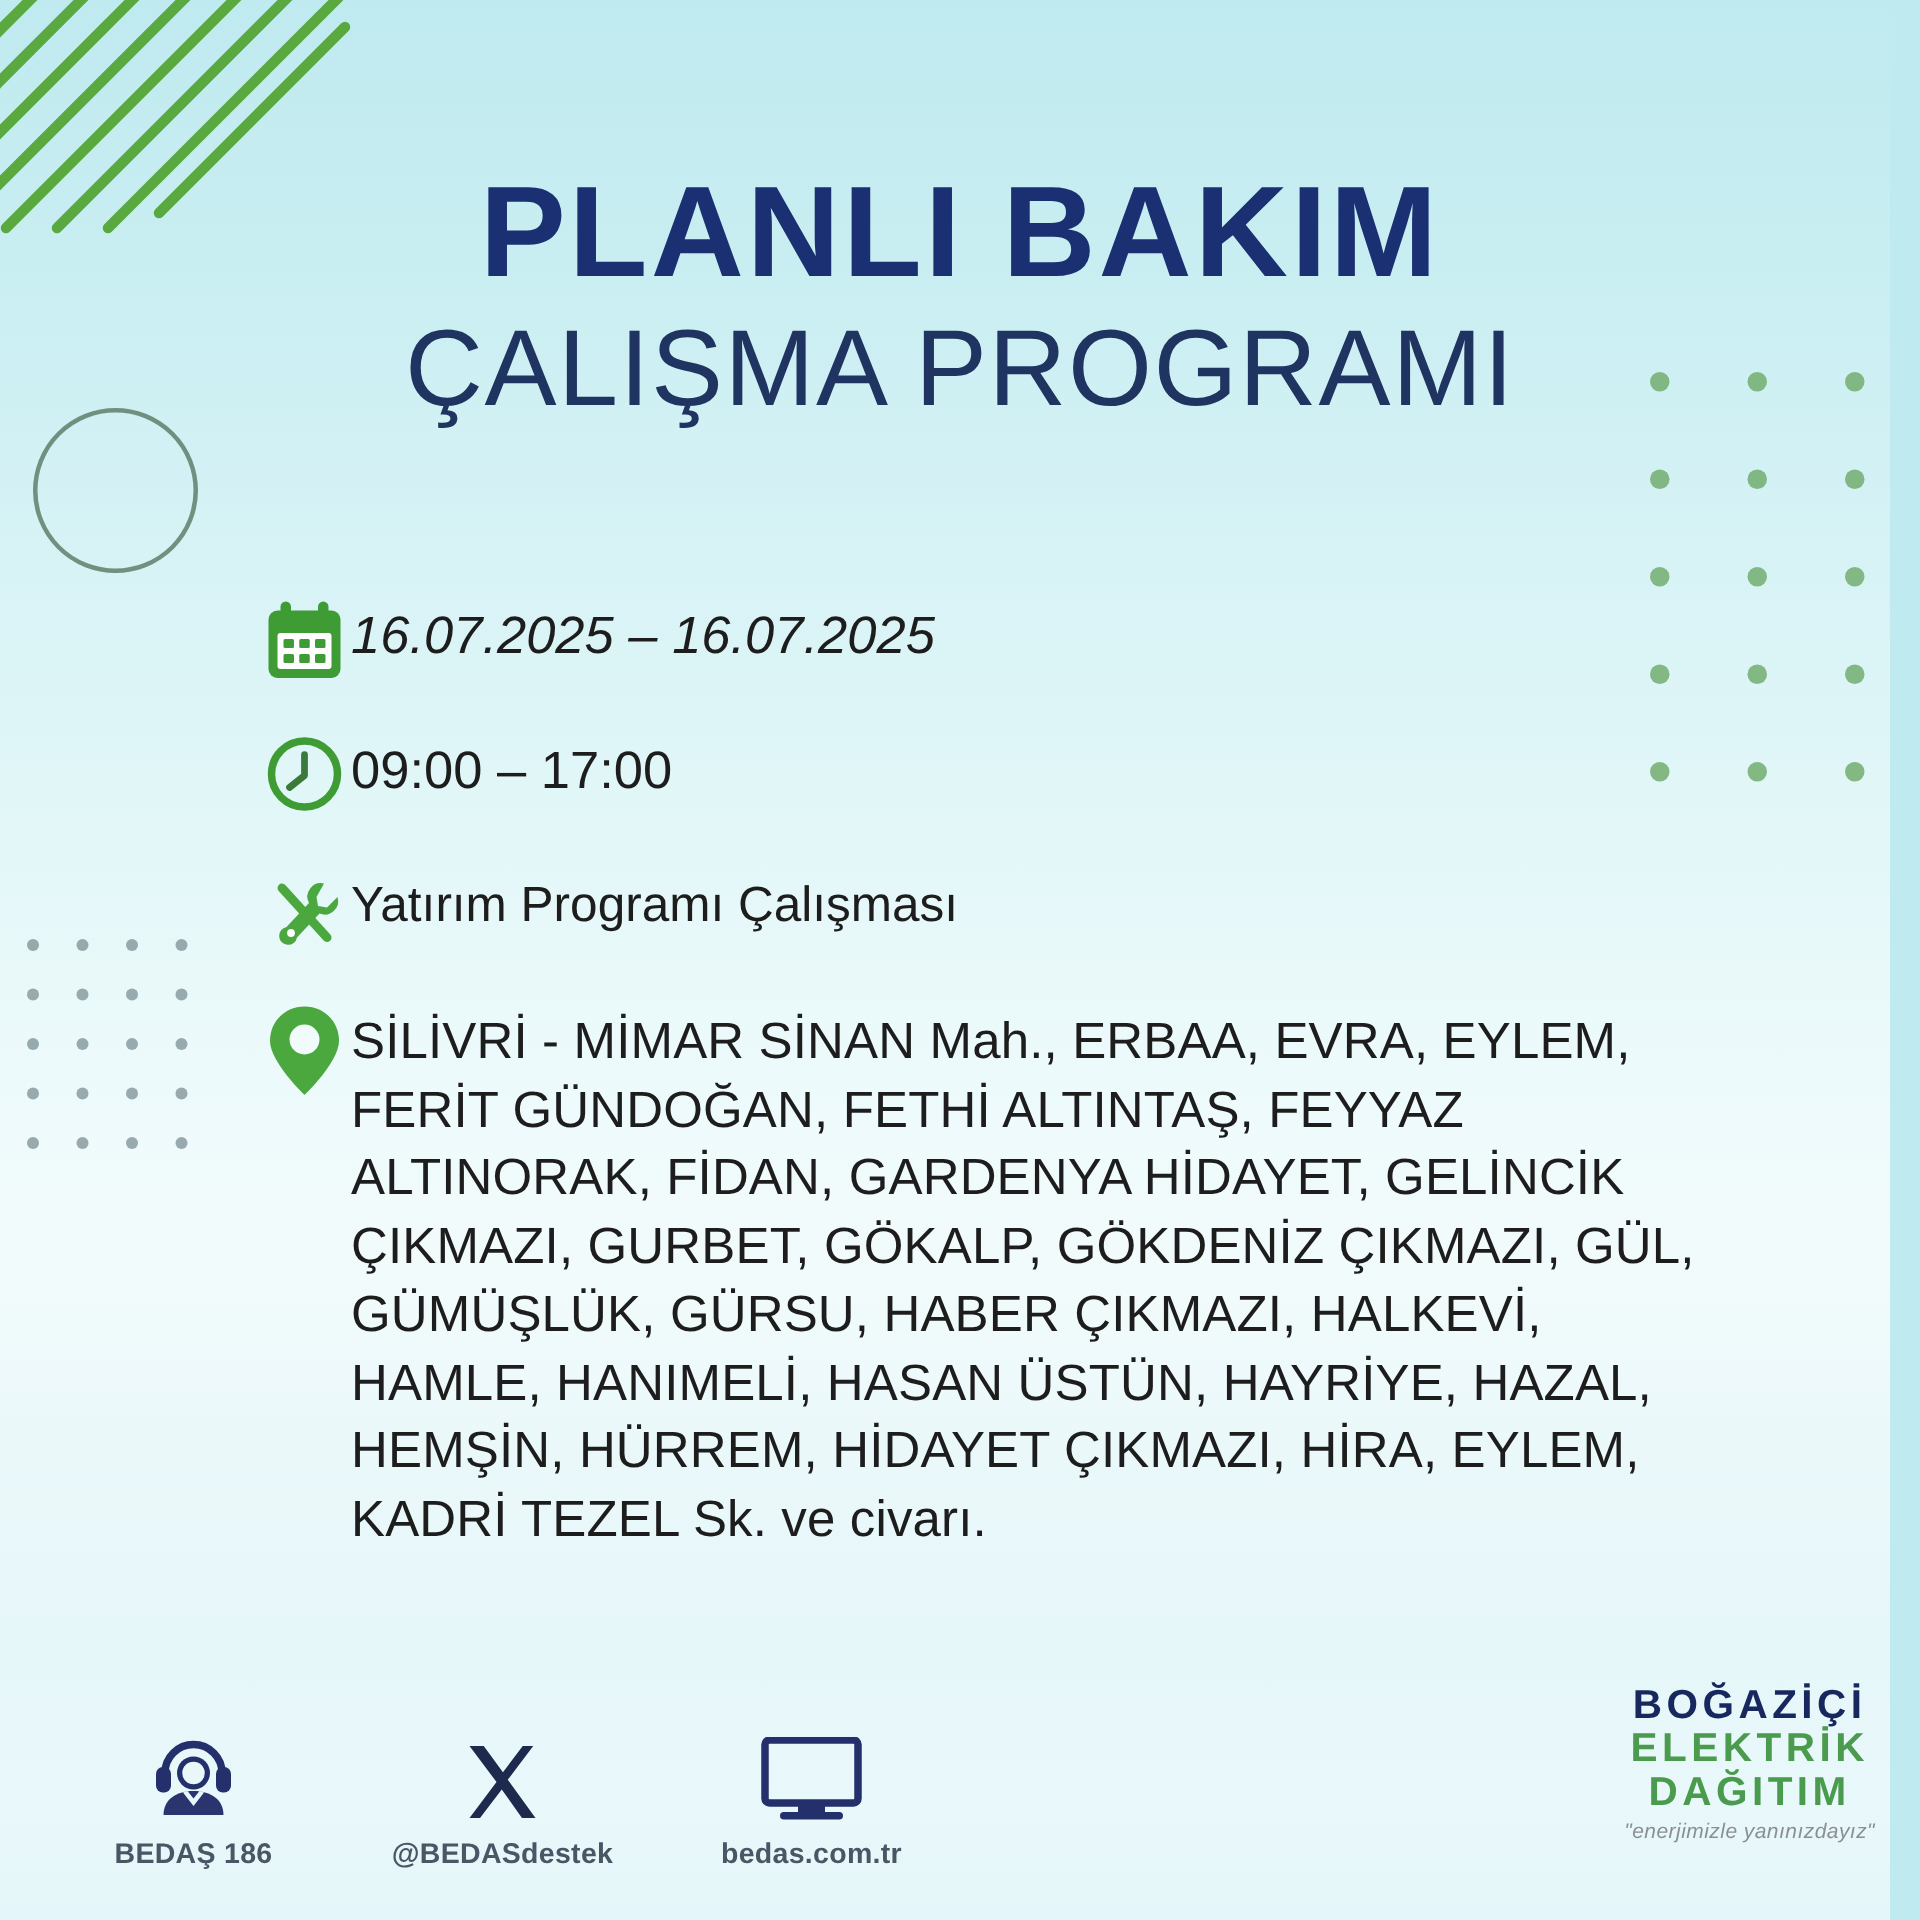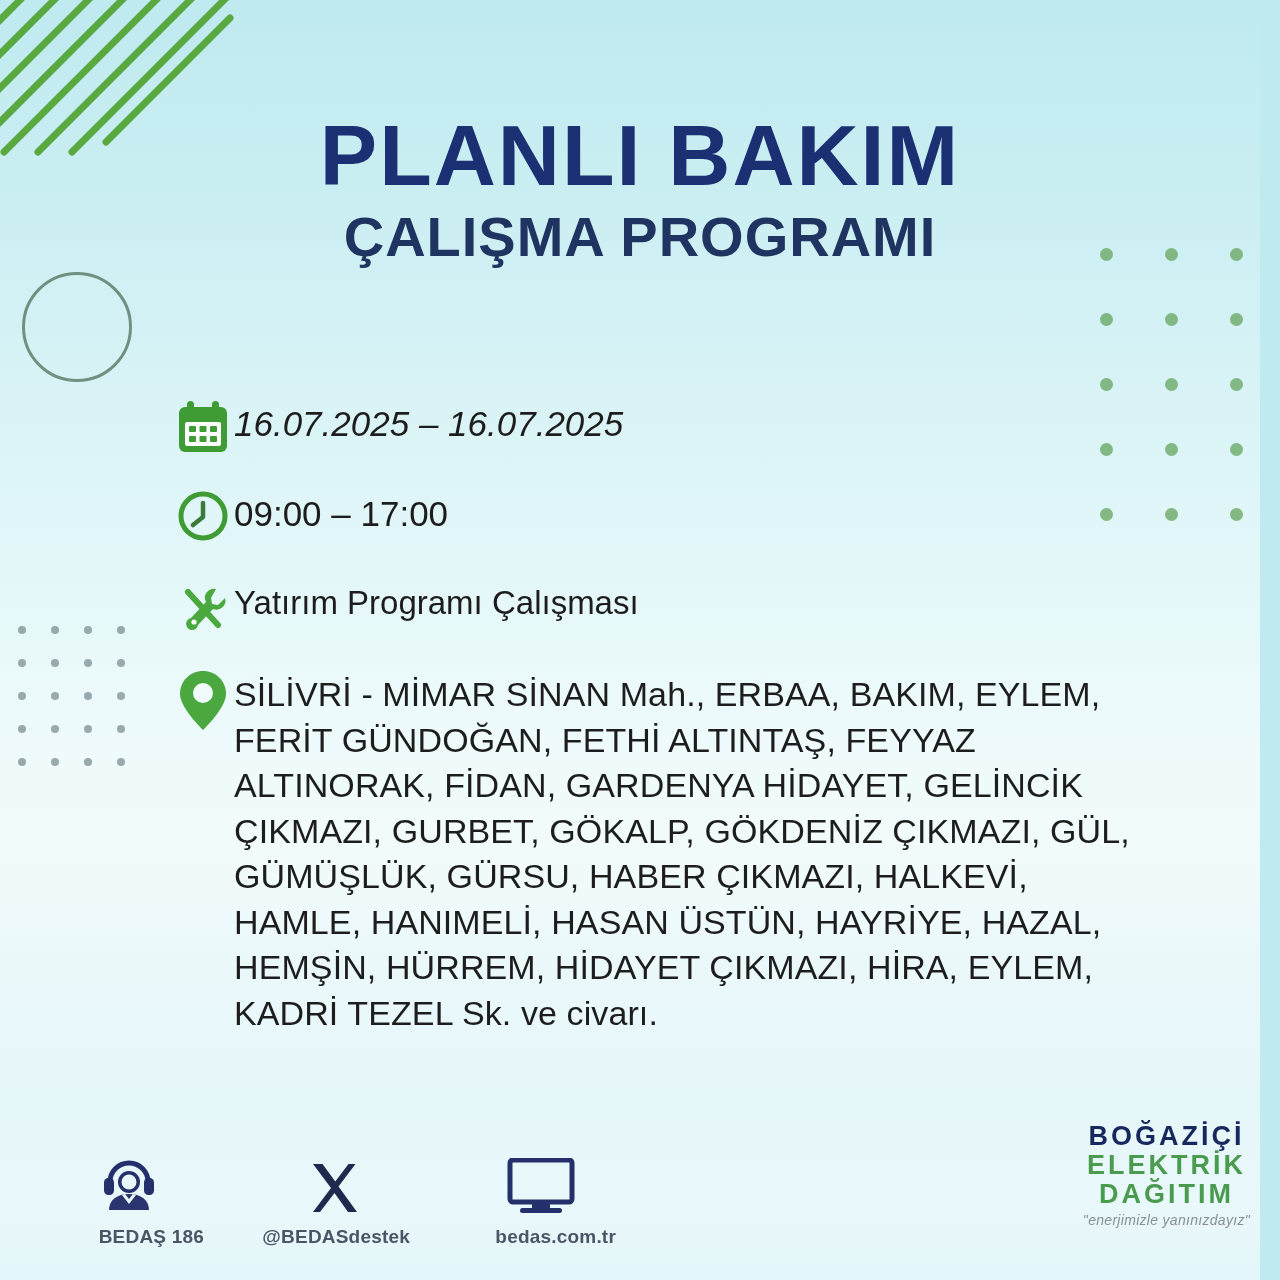--- a/index.html
+++ b/index.html
@@ -85,22 +85,22 @@
   }
   #title-main {
     font-size: 86px;
     font-weight: bold;
     letter-spacing: 2px;
     color: #1b2f73;
     line-height: 1.02;
     margin: 0;
   }
   #title-sub {
-    font-size: 56px;
-    font-weight: bold;
+    font-size: 72px;
+    font-weight: normal;
     letter-spacing: 1px;
     color: #1f3460;
     line-height: 1.12;
     margin: 6px 0 0 0;
   }
 
   
   #info {
     position: absolute;
     left: 172px;
@@ -152,21 +152,21 @@
   #footer-channels {
     position: absolute;
     left: 54px;
     bottom: 8px;
     display: flex;
     align-items: flex-end;
     gap: 56px;
   }
   .channel {
     width: 150px;
-    text-align: right;
+    text-align: center;
   }
   .channel-icon {
     height: 62px;
     display: flex;
     align-items: flex-end;
     justify-content: center;
   }
   .channel-label {
     margin-top: 10px;
     font-size: 19px;
@@ -319,21 +319,21 @@
     </div>
 
     <div class="info-row" id="row-location">
       <div class="info-icon">
         <svg width="50" height="62" viewBox="0 0 50 62" xmlns="http://www.w3.org/2000/svg">
           <path d="M25 1 C12 1 2 11 2 24 C2 38 25 60 25 60 C25 60 48 38 48 24 C48 11 38 1 25 1 Z" fill="#4aa83f"></path>
           <circle cx="25" cy="23" r="10" fill="#f2fbfc"></circle>
         </svg>
       </div>
       <div class="info-text">
-        <span class="loc-line">SİLİVRİ - MİMAR SİNAN Mah., ERBAA, BAKIM, EYLEM,</span>
+        <span class="loc-line">SİLİVRİ - MİMAR SİNAN Mah., ERBAA, EVRA, EYLEM,</span>
         <span class="loc-line">FERİT GÜNDOĞAN, FETHİ ALTINTAŞ, FEYYAZ</span>
         <span class="loc-line">ALTINORAK, FİDAN, GARDENYA HİDAYET, GELİNCİK</span>
         <span class="loc-line">ÇIKMAZI, GURBET, GÖKALP, GÖKDENİZ ÇIKMAZI, GÜL,</span>
         <span class="loc-line">GÜMÜŞLÜK, GÜRSU, HABER ÇIKMAZI, HALKEVİ,</span>
         <span class="loc-line">HAMLE, HANIMELİ, HASAN ÜSTÜN, HAYRİYE, HAZAL,</span>
         <span class="loc-line">HEMŞİN, HÜRREM, HİDAYET ÇIKMAZI, HİRA, EYLEM,</span>
         <span class="loc-line">KADRİ TEZEL Sk. ve civarı.</span>
       </div>
     </div>
 

